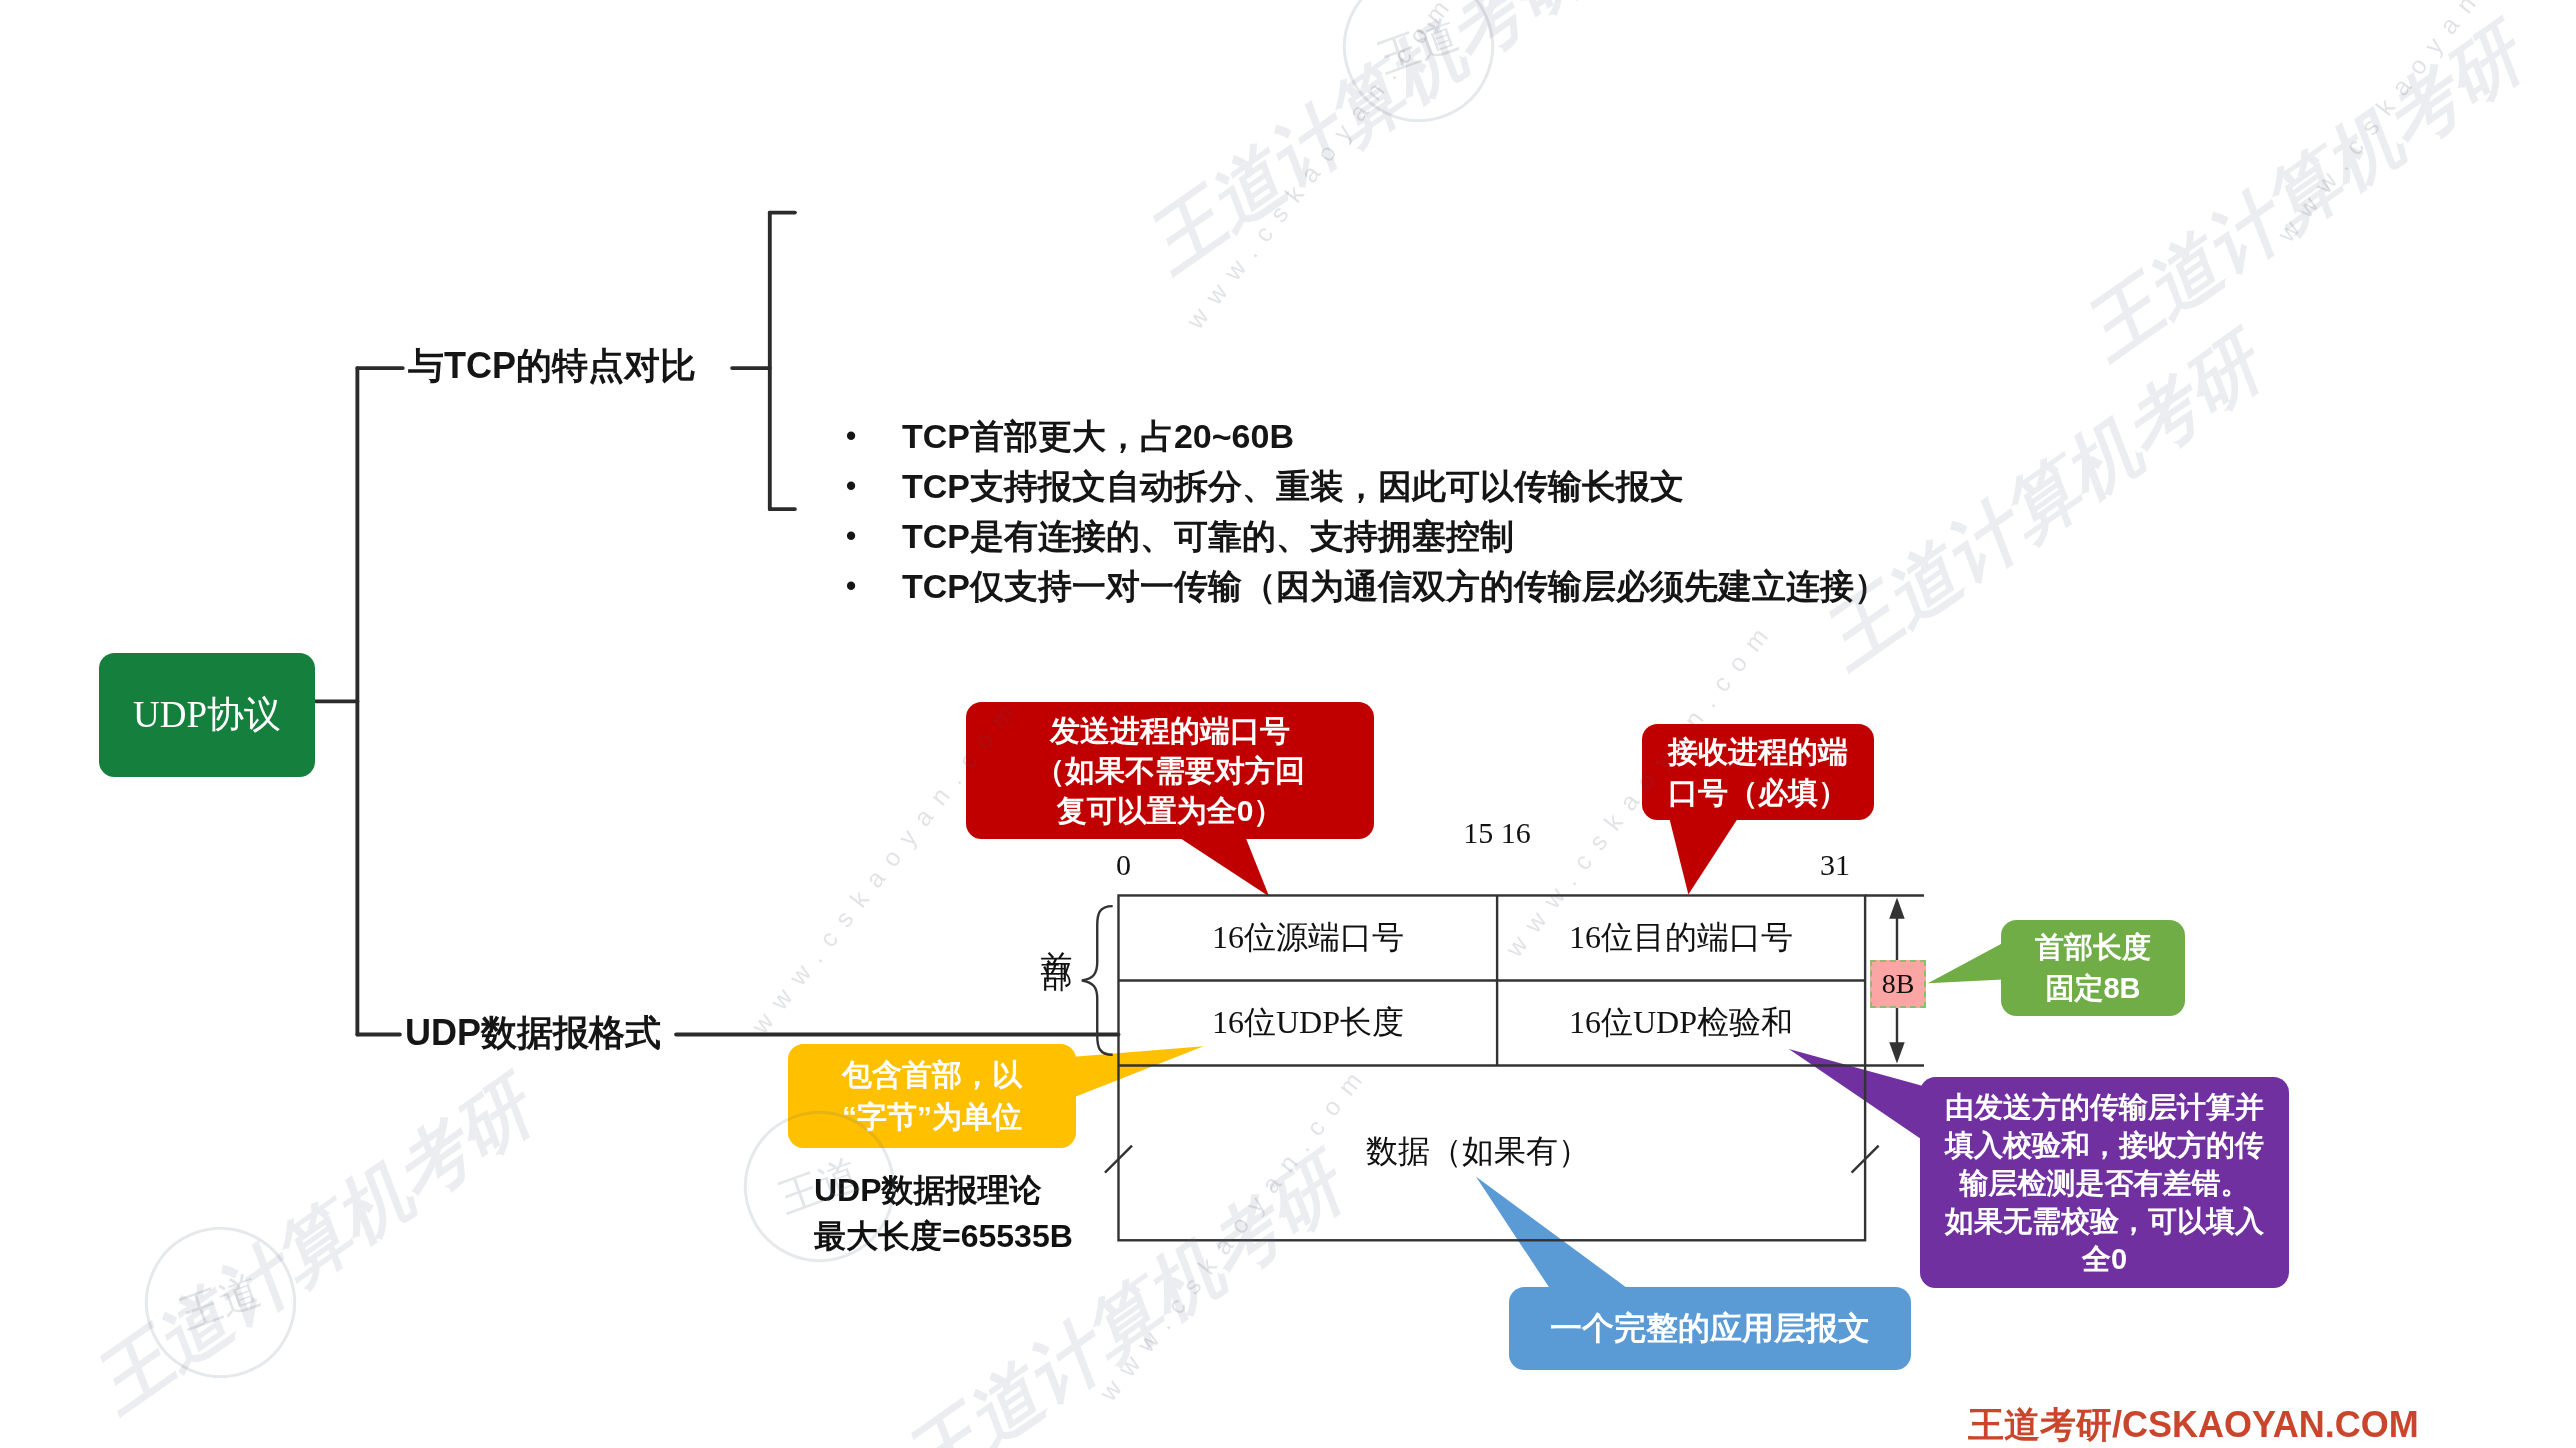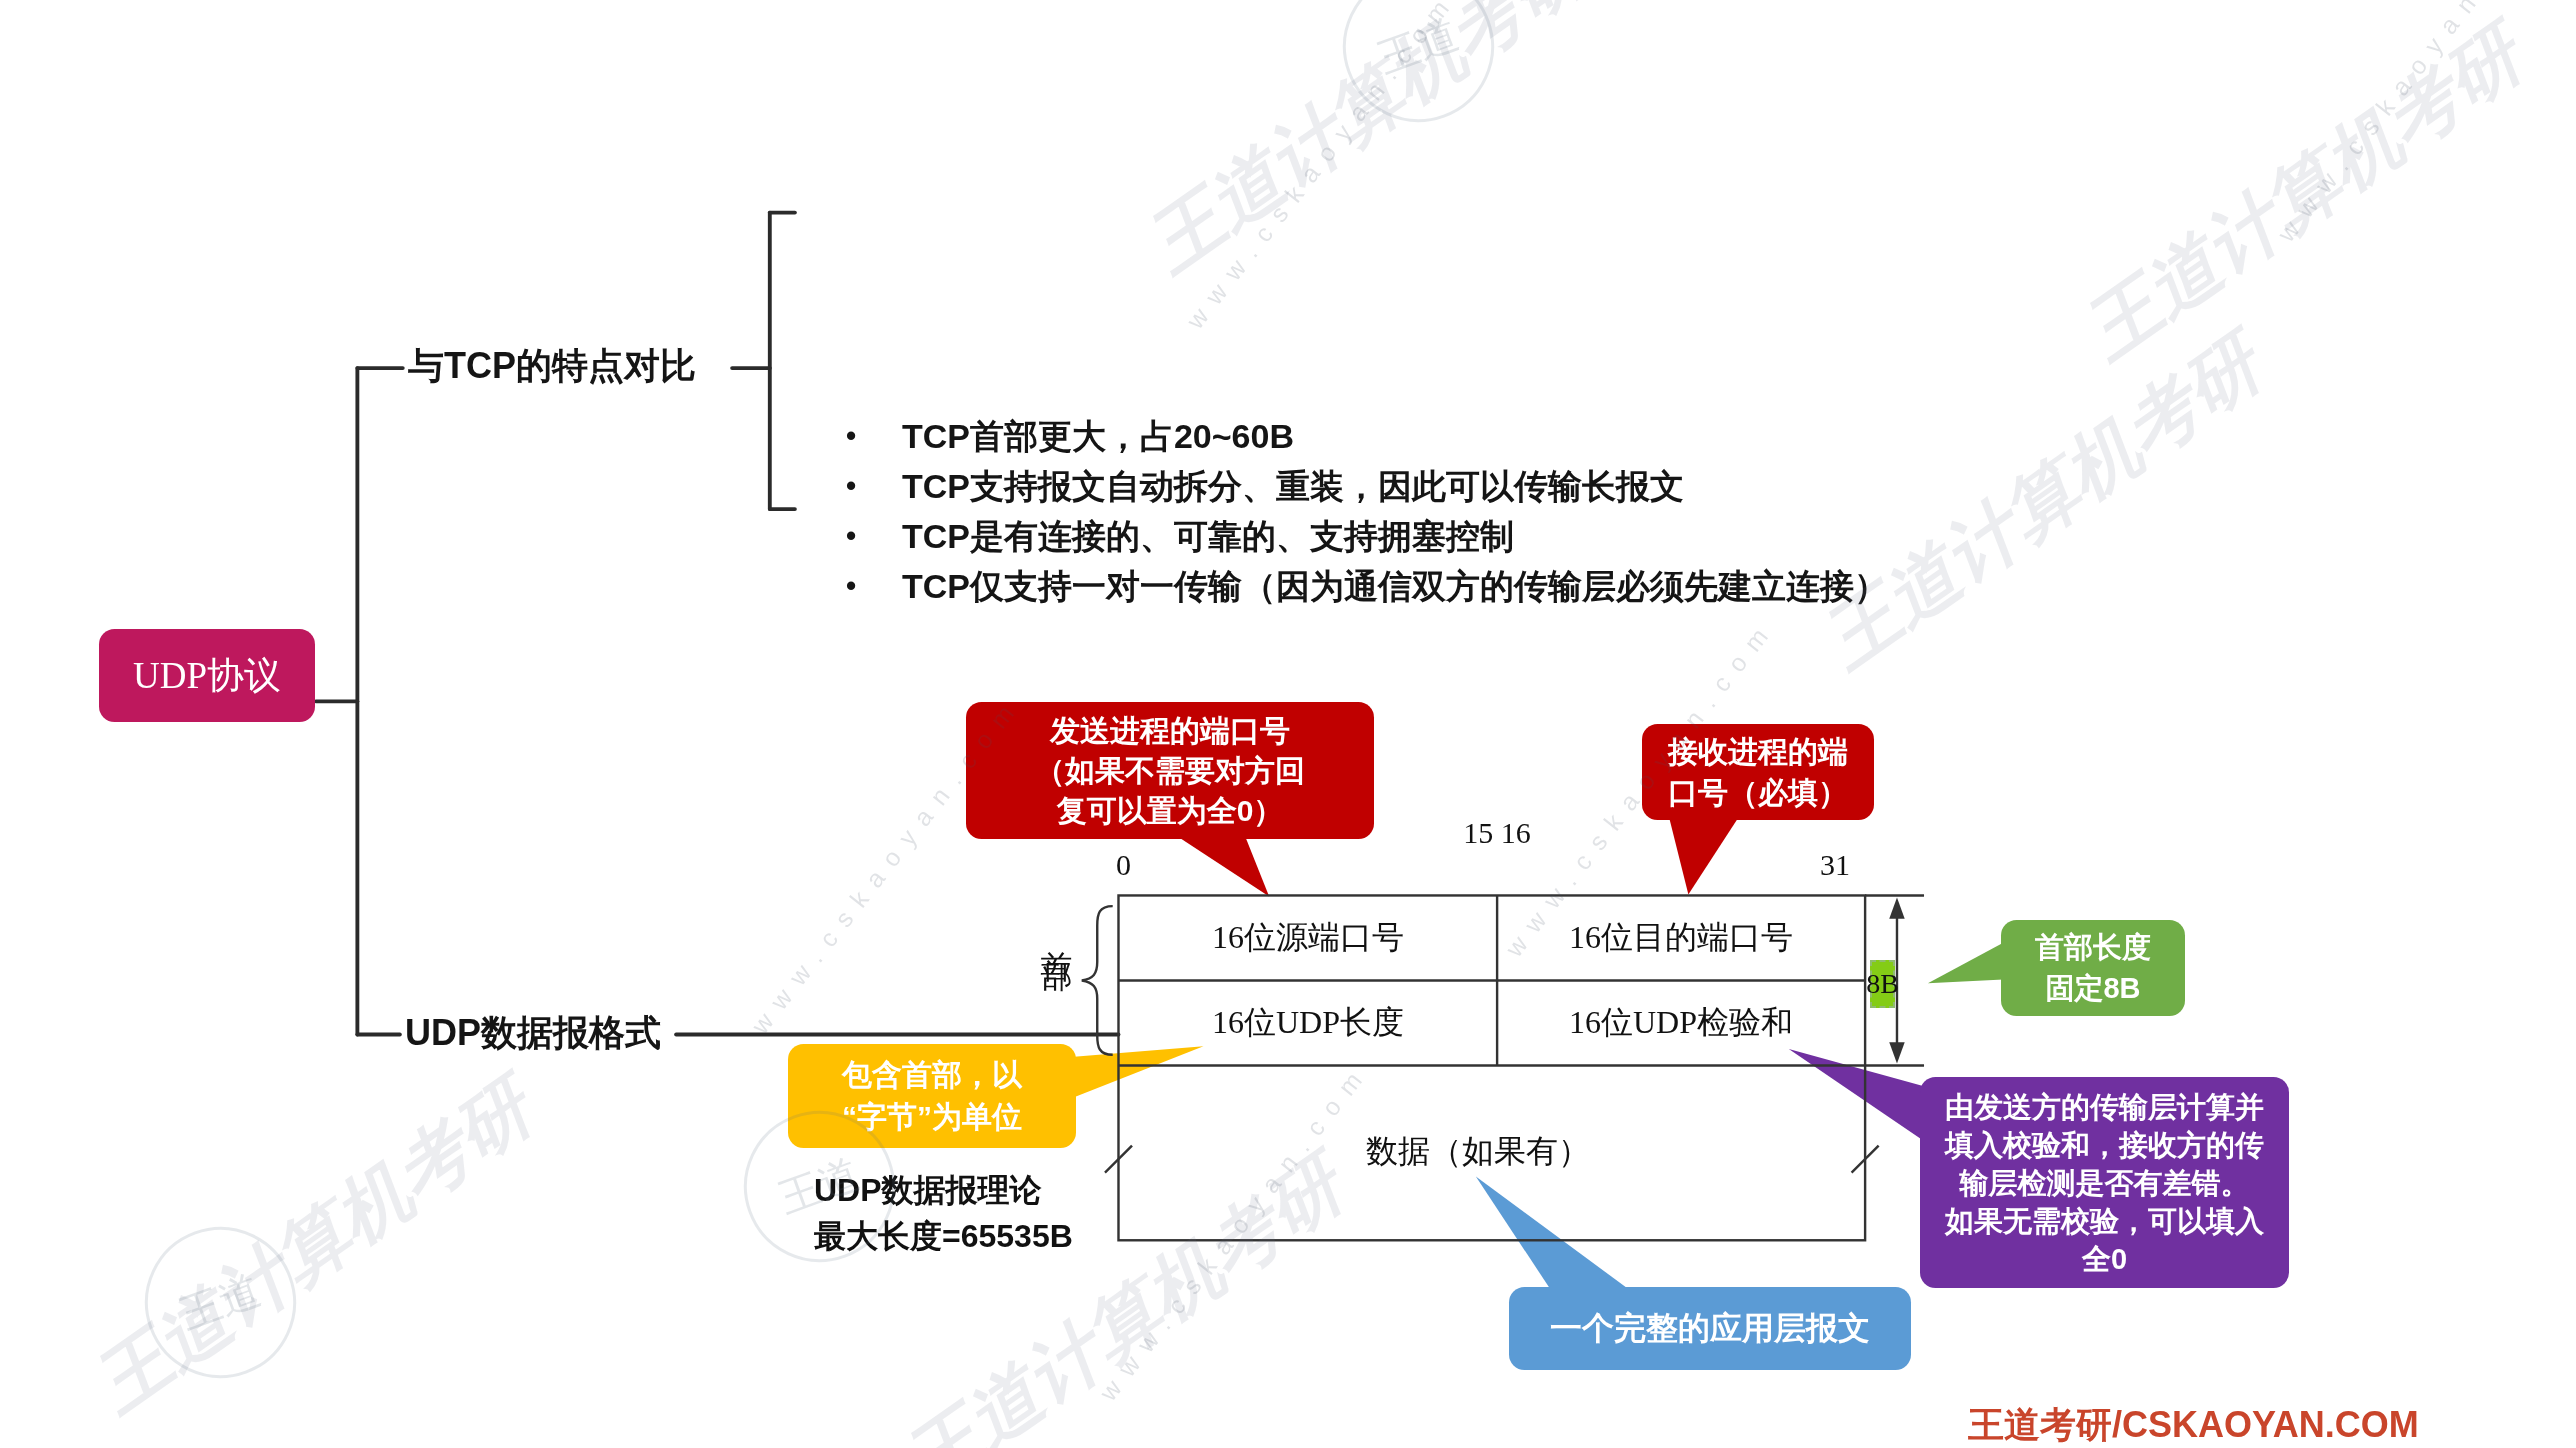--- a/index.html
+++ b/index.html
@@ -1,37 +1,37 @@
 <!DOCTYPE html>
 <html><head>
 <meta charset="utf-8">
 <style>
   html,body{margin:0;padding:0;background:#ffffff;}
   #canvas{position:relative;width:2576px;height:1449px;background:#ffffff;overflow:hidden;
           font-family:"Liberation Sans",sans-serif;color:#151515;}
   .abs{position:absolute;}
 
   
-  .node-root{left:99px;top:629px;width:216px;height:93px;background:#be185d;border-radius:15.5px;
+  .node-root{left:99px;top:653px;width:216px;height:124px;background:#15803d;border-radius:15.5px;
              display:flex;align-items:center;justify-content:center;color:#fff;
              font-family:"Liberation Serif",serif;font-size:37px;}
   .branch{font-size:36px;font-weight:600;white-space:nowrap;line-height:46px;}
 
   
   .pt{font-size:34px;font-weight:600;white-space:nowrap;line-height:57px;}
   .pt::before{content:"•";display:inline-block;width:56px;padding-left:3.9px;font-size:29px;vertical-align:1.9px;}
   .tcp .pt{line-height:50px;}
 
   
   .cell{position:absolute;font-family:"Liberation Serif",serif;font-size:32px;color:#111;
         transform:translate(-50%,-50%);white-space:nowrap;}
   .bit{position:absolute;font-family:"Liberation Serif",serif;font-size:30px;color:#111;white-space:nowrap;}
   .hdr-label{position:absolute;left:1035px;top:925px;font-family:"Liberation Serif",serif;font-size:32px;
              color:#111;writing-mode:vertical-rl;text-orientation:upright;letter-spacing:7.7px;}
-  .size-box{position:absolute;left:1870px;top:960px;width:25px;height:48px;background:#84cc16;
+  .size-box{position:absolute;left:1870px;top:960px;width:56px;height:48px;background:#fca5a5;
             border:2.9px dashed #8fbc6f;display:flex;align-items:center;justify-content:center;
             font-size:28px;color:#111;font-family:"Liberation Serif",serif;box-sizing:border-box;}
   .note{position:absolute;left:814px;top:1167px;font-size:32px;font-weight:600;line-height:46px;
         white-space:pre-line;color:#111;}
 
   
   .callout{position:absolute;border-radius:15.5px;color:#ffffff;font-weight:600;text-align:center;
            white-space:pre-line;box-sizing:border-box;}
   .co-red{background:#c00000;}
   .co-green{background:#70ad47;}

